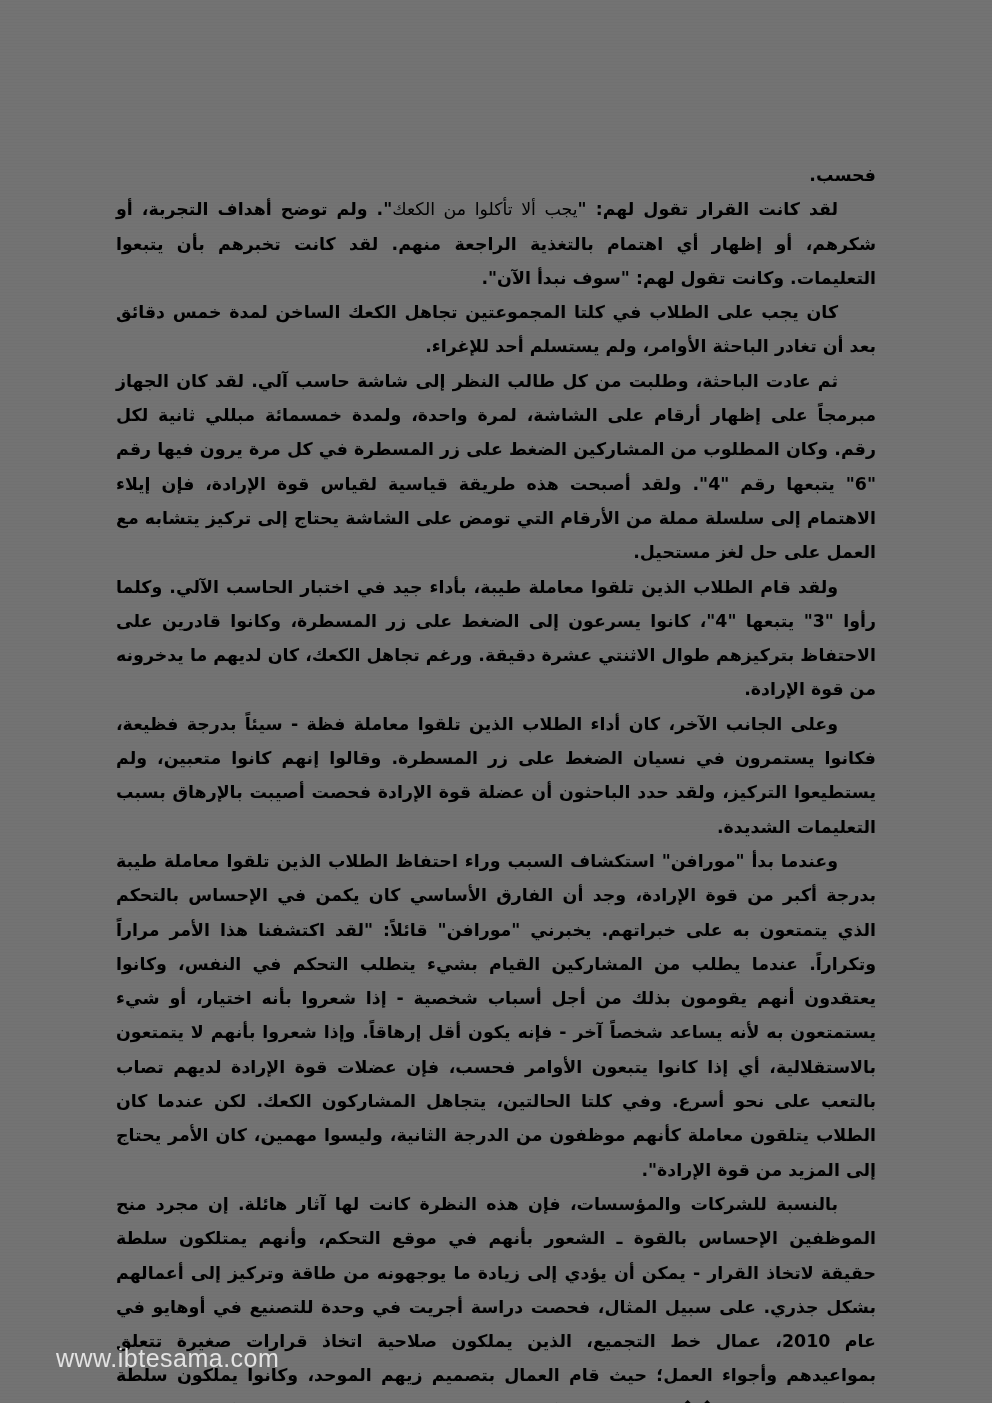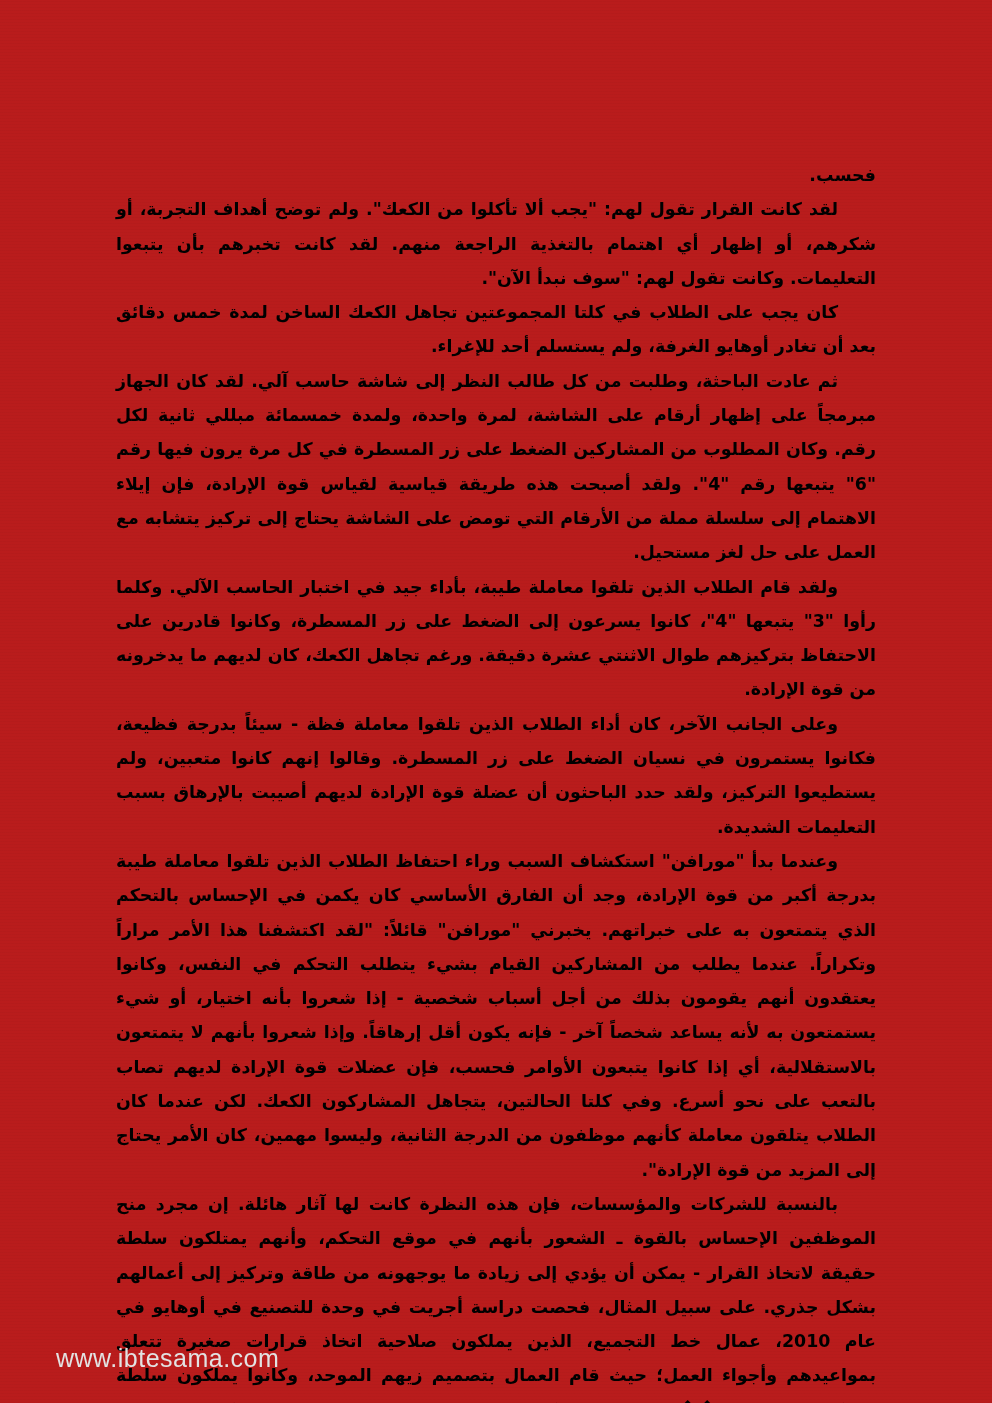--- a/index.html
+++ b/index.html
@@ -13,21 +13,21 @@
     height: 1403px;
     position: relative;
     overflow: hidden;
     font-family: "DejaVu Sans", sans-serif;
   }
 
   
   .page {
     position: absolute;
     inset: 0;
-    background: #b91c1c;
+    background: #737373;
   }
 
   
   .doc-body {
     position: absolute;
     top: 158px;
     right: 116px;          
     width: 760px;          
     direction: rtl;
     text-align: justify;
@@ -52,21 +52,21 @@
   }
   p.para.cont {
     text-indent: 0;
   }
   
   p.para.full-last {
     text-align-last: justify;
   }
 
   b.emph {
-    font-weight: 700;
+    font-weight: 400;
   }
 
   
   .watermark {
     position: absolute;
     left: 56px;
     bottom: 30px;
     color: #e2e2e2;
     font-family: "Liberation Sans", sans-serif;
     font-size: 25px;
@@ -93,27 +93,27 @@
 <div class="page">
 
   <div class="grain"></div>
 
   <div class="doc-body">
 
     <p class="para cont">فحسب.</p>
 
     <p class="para"><span>لقد كانت القرار تقول لهم: "</span><b class="emph">يجب ألا تأكلوا من الكعك</b><span>". ولم توضح أهداف التجربة، أو شكرهم، أو إظهار أي اهتمام بالتغذية الراجعة منهم. لقد كانت تخبرهم بأن يتبعوا التعليمات. وكانت تقول لهم: "سوف نبدأ الآن".</span></p>
 
-    <p class="para">كان يجب على الطلاب في كلتا المجموعتين تجاهل الكعك الساخن لمدة خمس دقائق بعد أن تغادر أوهايو الغرفة، ولم يستسلم أحد للإغراء.</p>
+    <p class="para">كان يجب على الطلاب في كلتا المجموعتين تجاهل الكعك الساخن لمدة خمس دقائق بعد أن تغادر الباحثة الأوامر، ولم يستسلم أحد للإغراء.</p>
 
     <p class="para">ثم عادت الباحثة، وطلبت من كل طالب النظر إلى شاشة حاسب آلي. لقد كان الجهاز مبرمجاً على إظهار أرقام على الشاشة، لمرة واحدة، ولمدة خمسمائة مبللي ثانية لكل رقم. وكان المطلوب من المشاركين الضغط على زر المسطرة في كل مرة يرون فيها رقم "6" يتبعها رقم "4". ولقد أصبحت هذه طريقة قياسية لقياس قوة الإرادة، فإن إيلاء الاهتمام إلى سلسلة مملة من الأرقام التي تومض على الشاشة يحتاج إلى تركيز يتشابه مع العمل على حل لغز مستحيل.</p>
 
     <p class="para">ولقد قام الطلاب الذين تلقوا معاملة طيبة، بأداء جيد في اختبار الحاسب الآلي. وكلما رأوا "3" يتبعها "4"، كانوا يسرعون إلى الضغط على زر المسطرة، وكانوا قادرين على الاحتفاظ بتركيزهم طوال الاثنتي عشرة دقيقة. ورغم تجاهل الكعك، كان لديهم ما يدخرونه من قوة الإرادة.</p>
 
-    <p class="para">وعلى الجانب الآخر، كان أداء الطلاب الذين تلقوا معاملة فظة - سيئاً بدرجة فظيعة، فكانوا يستمرون في نسيان الضغط على زر المسطرة. وقالوا إنهم كانوا متعبين، ولم يستطيعوا التركيز، ولقد حدد الباحثون أن عضلة قوة الإرادة لديهم أصيبت بالإرهاق بسبب التعليمات الشديدة.</p>
+    <p class="para">وعلى الجانب الآخر، كان أداء الطلاب الذين تلقوا معاملة فظة - سيئاً بدرجة فظيعة، فكانوا يستمرون في نسيان الضغط على زر المسطرة. وقالوا إنهم كانوا متعبين، ولم يستطيعوا التركيز، ولقد حدد الباحثون أن عضلة قوة الإرادة فحصت أصيبت بالإرهاق بسبب التعليمات الشديدة.</p>
 
     <p class="para">وعندما بدأ "مورافن" استكشاف السبب وراء احتفاظ الطلاب الذين تلقوا معاملة طيبة بدرجة أكبر من قوة الإرادة، وجد أن الفارق الأساسي كان يكمن في الإحساس بالتحكم الذي يتمتعون به على خبراتهم. يخبرني "مورافن" قائلاً: "لقد اكتشفنا هذا الأمر مراراً وتكراراً. عندما يطلب من المشاركين القيام بشيء يتطلب التحكم في النفس، وكانوا يعتقدون أنهم يقومون بذلك من أجل أسباب شخصية - إذا شعروا بأنه اختيار، أو شيء يستمتعون به لأنه يساعد شخصاً آخر - فإنه يكون أقل إرهاقاً. وإذا شعروا بأنهم لا يتمتعون بالاستقلالية، أي إذا كانوا يتبعون الأوامر فحسب، فإن عضلات قوة الإرادة لديهم تصاب بالتعب على نحو أسرع. وفي كلتا الحالتين، يتجاهل المشاركون الكعك. لكن عندما كان الطلاب يتلقون معاملة كأنهم موظفون من الدرجة الثانية، وليسوا مهمين، كان الأمر يحتاج إلى المزيد من قوة الإرادة".</p>
 
     <p class="para full-last">بالنسبة للشركات والمؤسسات، فإن هذه النظرة كانت لها آثار هائلة. إن مجرد منح الموظفين الإحساس بالقوة ـ الشعور بأنهم في موقع التحكم، وأنهم يمتلكون سلطة حقيقة لاتخاذ القرار - يمكن أن يؤدي إلى زيادة ما يوجهونه من طاقة وتركيز إلى أعمالهم بشكل جذري. على سبيل المثال، فحصت دراسة أجريت في وحدة للتصنيع في أوهايو في عام 2010، عمال خط التجميع، الذين يملكون صلاحية اتخاذ قرارات صغيرة تتعلق بمواعيدهم وأجواء العمل؛ حيث قام العمال بتصميم زيهم الموحد، وكانوا يملكون سلطة التحكم في ورديات��م. بينما ظلت كل عمليات التصنيع، وجداول الرواتب كما هي. وفي خلال شهرين، زاد مستوى الإنتاج في هذه الوحدة بنسبة 20 %؛ حيث قل وقت الاستراحات التي يأخذها العمال. وقلت الأخطاء التي</p>
 
   </div>
 
   <div class="watermark">www.ibtesama.com</div>
 
 </div>

